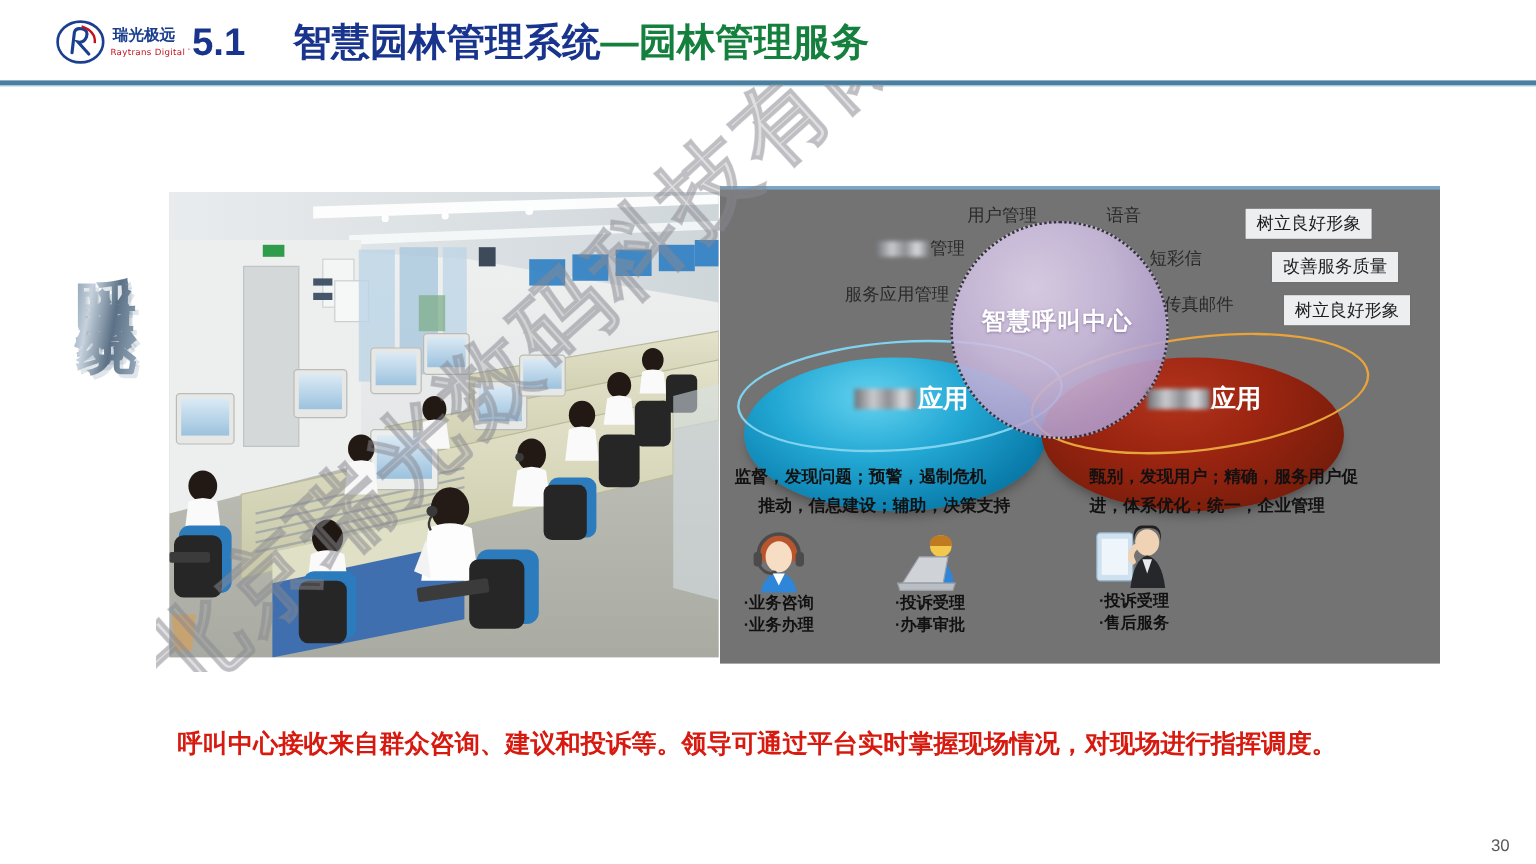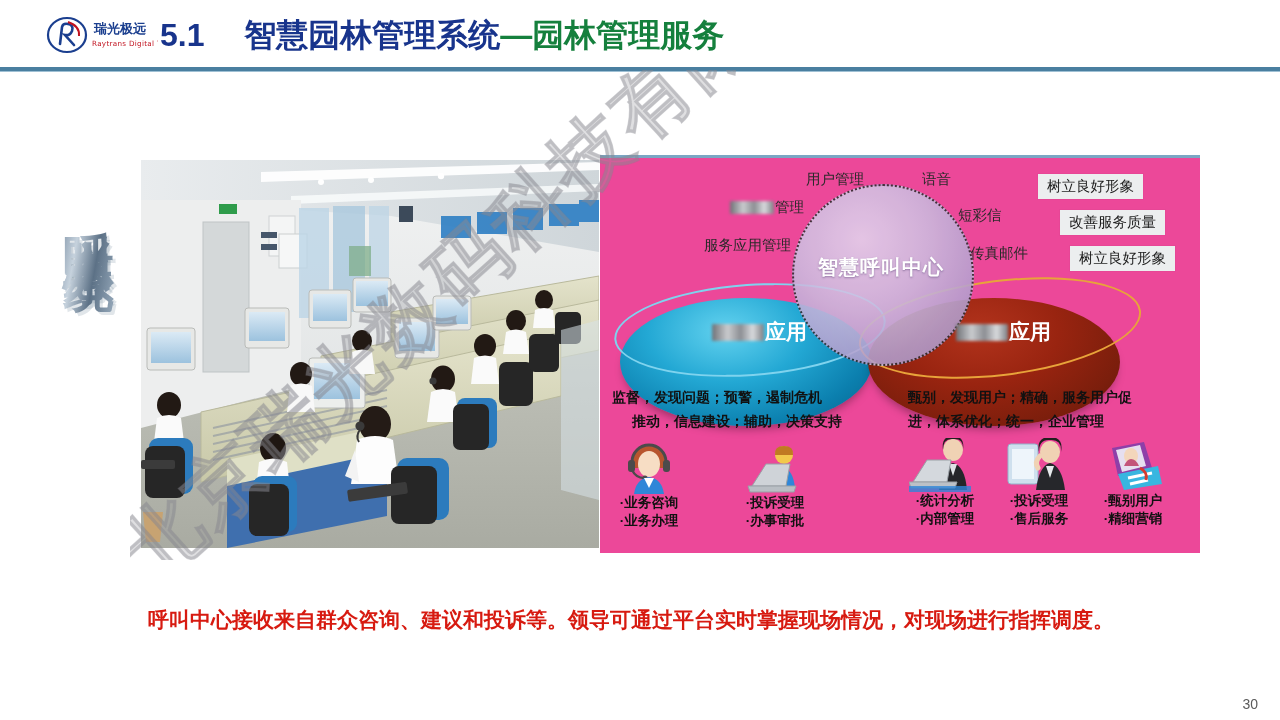--- a/index.html
+++ b/index.html
@@ -55,21 +55,21 @@
   
   .photo{
     position:absolute;left:141px;top:160px;width:458px;height:388px;
     overflow:hidden;background:#cfd6d9;
   }
   .photo svg{display:block;width:458px;height:388px;}
 
   
   .diagram{
     position:absolute;left:600px;top:155px;width:600px;height:395px;
-    background:#ec4899;border-top:3px solid #7ba6c4;overflow:hidden;
+    background:#737373;border-top:3px solid #7ba6c4;overflow:hidden;
   }
   .dg-lbl{
     position:absolute;font-size:14.5px;color:#2a2a2a;white-space:nowrap;
     font-weight:400;
   }
   .dg-blur{
     display:inline-block;width:44px;height:13px;vertical-align:-2px;
     background:linear-gradient(90deg,#6f7176 0%,#c9cbce 30%,#8c8e93 55%,#d8dadd 78%,#7d7f84 100%);
     filter:blur(1.6px);border-radius:1px;margin-right:1px;
   }
@@ -431,74 +431,39 @@
         </div>
         <div class="cap">
           <span>·投诉受理</span><br>
           <span>·办事审批</span>
         </div>
       </div>
     </div>
 
     <div class="icons-row" style="left:304px;top:280px;gap:12px;">
 
-      <div class="icon-cell">
-        <div class="gl">
-          <svg width="72" height="54" viewBox="0 0 72 54">
-            <ellipse cx="44" cy="12" rx="10" ry="11" fill="#f0d2b4"></ellipse>
-            <path d="M34 12 q0 -12 10 -11 q11 -1 10 11 q2 -14 -10 -14 q-12 0 -10 14 Z" fill="#22201f"></path>
-            <path d="M30 52 q2 -24 14 -27 q12 3 14 27 Z" fill="#25262a"></path>
-            <path d="M40 26 L44 38 L48 26 Z" fill="#dfe3e6"></path>
-            <path d="M4 44 L18 22 L42 22 L38 44 Z" fill="#d4d8dd" stroke="#9aa0a6"></path>
-            <path d="M0 44 L48 44 L46 50 L2 50 Z" fill="#bcc1c7" stroke="#9aa0a6"></path>
-            <rect x="0" y="48" width="62" height="6" fill="#2f86d8" opacity="0.8"></rect>
-          </svg>
-        </div>
-        <div class="cap">
-          <span>·统计分析</span><br>
-          <span>·内部管理</span>
-        </div>
-      </div>
 
       <div class="icon-cell">
         <div class="gl">
           <svg width="66" height="54" viewBox="0 0 66 54">
             <rect x="2" y="6" width="30" height="40" rx="3" fill="#cfe0ee" stroke="#93b4cc"></rect>
             <rect x="6" y="11" width="22" height="30" fill="#eef5fb"></rect>
             <ellipse cx="44" cy="14" rx="10" ry="11" fill="#f0d2b4"></ellipse>
             <path d="M33 14 q0 -13 11 -12 q12 -1 11 12 q3 -15 -11 -15 q-14 0 -11 15 Z" fill="#221f1e"></path>
             <path d="M30 52 q3 -24 14 -27 q12 3 15 27 Z" fill="#26272b"></path>
             <path d="M40 28 L44 40 L48 28 Z" fill="#e7eaed"></path>
             <path d="M34 18 q-6 6 -2 12" stroke="#f0d2b4" stroke-width="5" fill="none" stroke-linecap="round"></path>
           </svg>
         </div>
         <div class="cap">
           <span>·投诉受理</span><br>
           <span>·售后服务</span>
         </div>
       </div>
 
-      <div class="icon-cell">
-        <div class="gl">
-          <svg width="66" height="54" viewBox="0 0 66 54">
-            <path d="M12 10 L44 4 L52 30 L18 38 Z" fill="#8e3fa8"></path>
-            <path d="M16 12 L40 7 L46 28 L22 34 Z" fill="#e6dff0"></path>
-            <ellipse cx="31" cy="18" rx="7" ry="8" fill="#f3d6bb"></ellipse>
-            <path d="M24 28 q3 -7 7 -7 q5 0 8 7 Z" fill="#c3547a"></path>
-            <path d="M18 36 L58 28 L62 46 L24 52 Z" fill="#38b6e0"></path>
-            <path d="M28 40 L52 35" stroke="#ffffff" stroke-width="3"></path>
-            <path d="M30 46 L48 42" stroke="#ffffff" stroke-width="3"></path>
-            <path d="M40 30 q8 4 6 12" stroke="#d63b2f" stroke-width="3" fill="none"></path>
-          </svg>
-        </div>
-        <div class="cap">
-          <span>·甄别用户</span><br>
-          <span>·精细营销</span>
-        </div>
-      </div>
     </div>
 
   </div>
 
   <div class="watermark">
     <span>北京瑞光数码科技有限公司</span>
   </div>
 
   <div class="caption">呼叫中心接收来自群众咨询、建议和投诉等。领导可通过平台实时掌握现场情况，对现场进行指挥调度。</div>
 

